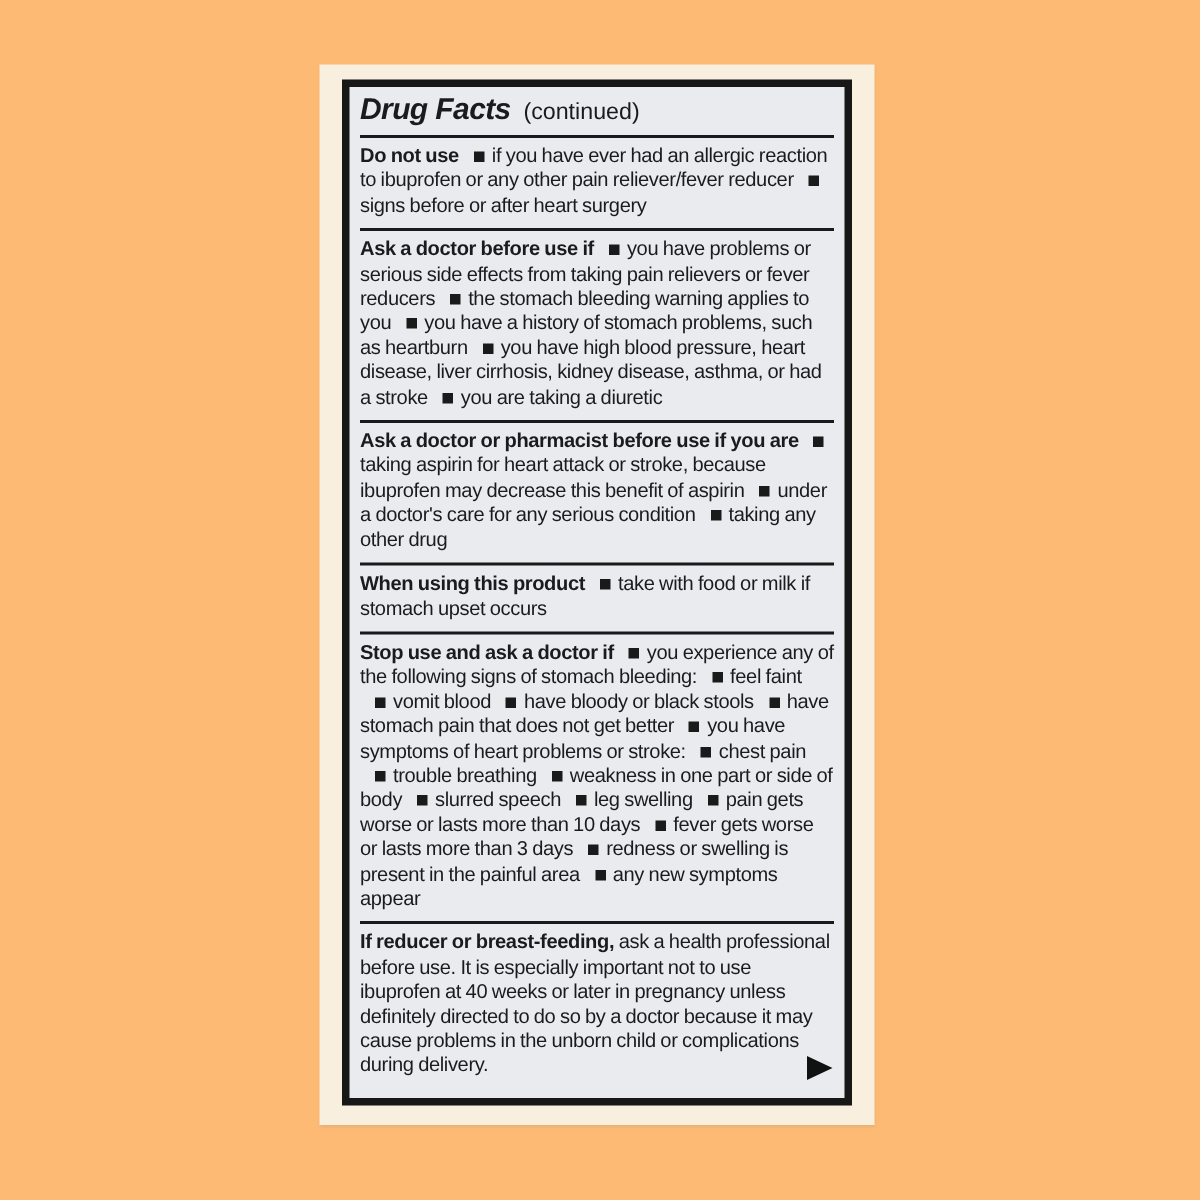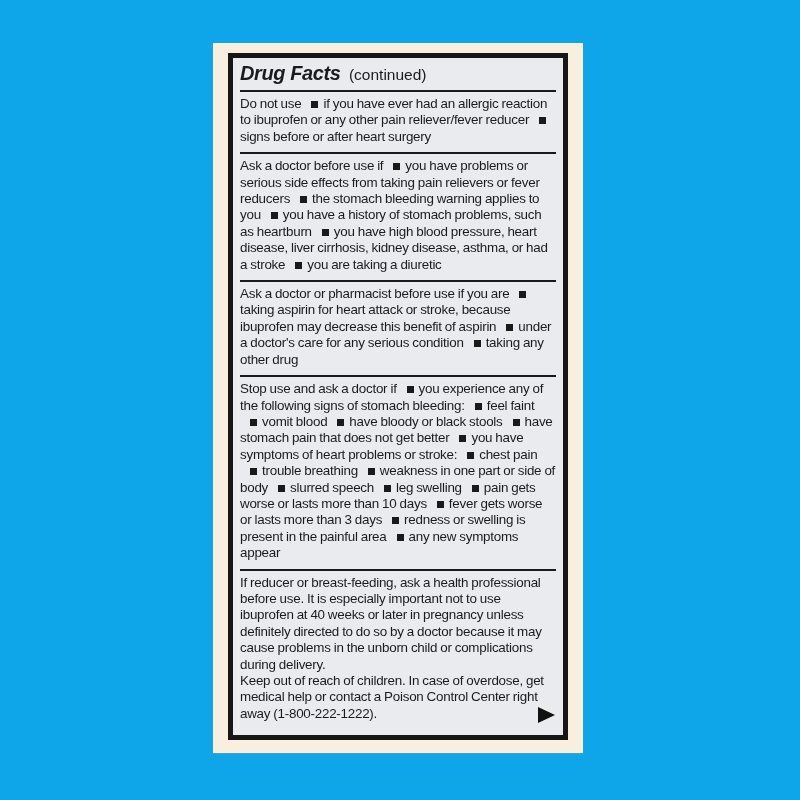--- a/index.html
+++ b/index.html
@@ -7,21 +7,21 @@
     padding: 0;
     width: 800px;
     height: 800px;
     background: #ffffff;
     font-family: "Liberation Sans", "DejaVu Sans", sans-serif;
   }
   .page {
     position: relative;
     width: 800px;
     height: 800px;
-    background: #0ea5e9;
+    background: #fdba74;
     overflow: hidden;
   }
   .package {
     position: absolute;
     left: 213px;
     top: 43px;
     width: 370px;
     box-sizing: border-box;
     padding: 10px 15px 13px 15px;
     background: #f9efdf;
@@ -53,21 +53,21 @@
     padding: 4px 0 7px 0;
     position: relative;
   }
   .para {
     margin: 0;
     font-size: 13.4px;
     line-height: 16.4px;
     letter-spacing: -0.25px;
     word-spacing: -0.4px;
   }
-  .b { font-weight: normal; }
+  .b { font-weight: bold; }
   .t { font-weight: normal; }
   .sq {
     display: inline-block;
     width: 7px;
     height: 7px;
     background: #1a1a1a;
     margin: 0 5px 0 10px;
   }
   .arrow {
     position: absolute;
@@ -94,23 +94,25 @@
           <div class="section">
             <p class="para"><span class="b">Do not use</span><span class="sq"></span><span class="t">if you have ever had an allergic reaction to ibuprofen or any other pain reliever/fever reducer</span><span class="sq"></span><span class="t">signs before or after heart surgery</span></p>
           </div>
           <div class="section">
             <p class="para"><span class="b">Ask a doctor before use if</span><span class="sq"></span><span class="t">you have problems or serious side effects from taking pain relievers or fever reducers</span><span class="sq"></span><span class="t">the stomach bleeding warning applies to you</span><span class="sq"></span><span class="t">you have a history of stomach problems, such as heartburn</span><span class="sq"></span><span class="t">you have high blood pressure, heart disease, liver cirrhosis, kidney disease, asthma, or had a stroke</span><span class="sq"></span><span class="t">you are taking a diuretic</span></p>
           </div>
           <div class="section">
             <p class="para"><span class="b">Ask a doctor or pharmacist before use if you are</span><span class="sq"></span><span class="t">taking aspirin for heart attack or stroke, because ibuprofen may decrease this benefit of aspirin</span><span class="sq"></span><span class="t">under a doctor's care for any serious condition</span><span class="sq"></span><span class="t">taking any other drug</span></p>
           </div>
           <div class="section">
+            <p class="para"><span class="b">When using this product</span><span class="sq"></span><span class="t">take with food or milk if stomach upset occurs</span></p>
+          </div>
+          <div class="section">
             <p class="para"><span class="b">Stop use and ask a doctor if</span><span class="sq"></span><span class="t">you experience any of the following signs of stomach bleeding:</span><span class="sq"></span><span class="t">feel faint</span><span class="sq"></span><span class="t">vomit blood</span><span class="sq"></span><span class="t">have bloody or black stools</span><span class="sq"></span><span class="t">have stomach pain that does not get better</span><span class="sq"></span><span class="t">you have symptoms of heart problems or stroke:</span><span class="sq"></span><span class="t">chest pain</span><span class="sq"></span><span class="t">trouble breathing</span><span class="sq"></span><span class="t">weakness in one part or side of body</span><span class="sq"></span><span class="t">slurred speech</span><span class="sq"></span><span class="t">leg swelling</span><span class="sq"></span><span class="t">pain gets worse or lasts more than 10 days</span><span class="sq"></span><span class="t">fever gets worse or lasts more than 3 days</span><span class="sq"></span><span class="t">redness or swelling is present in the painful area</span><span class="sq"></span><span class="t">any new symptoms appear</span></p>
           </div>
           <div class="section">
             <p class="para"><span class="b">If reducer or breast-feeding,</span> <span class="t">ask a health professional before use. It is especially important not to use ibuprofen at 40 weeks or later in pregnancy unless definitely directed to do so by a doctor because it may cause problems in the unborn child or complications during delivery.</span></p>
-            <p class="para"><span class="b">Keep out of reach of children.</span> <span class="t">In case of overdose, get medical help or contact a Poison Control Center right away (1-800-222-1222).</span></p>
             <span class="arrow"></span>
           </div>
         </div>
     </div>
   </div>
 </div>
 
 </body></html>

